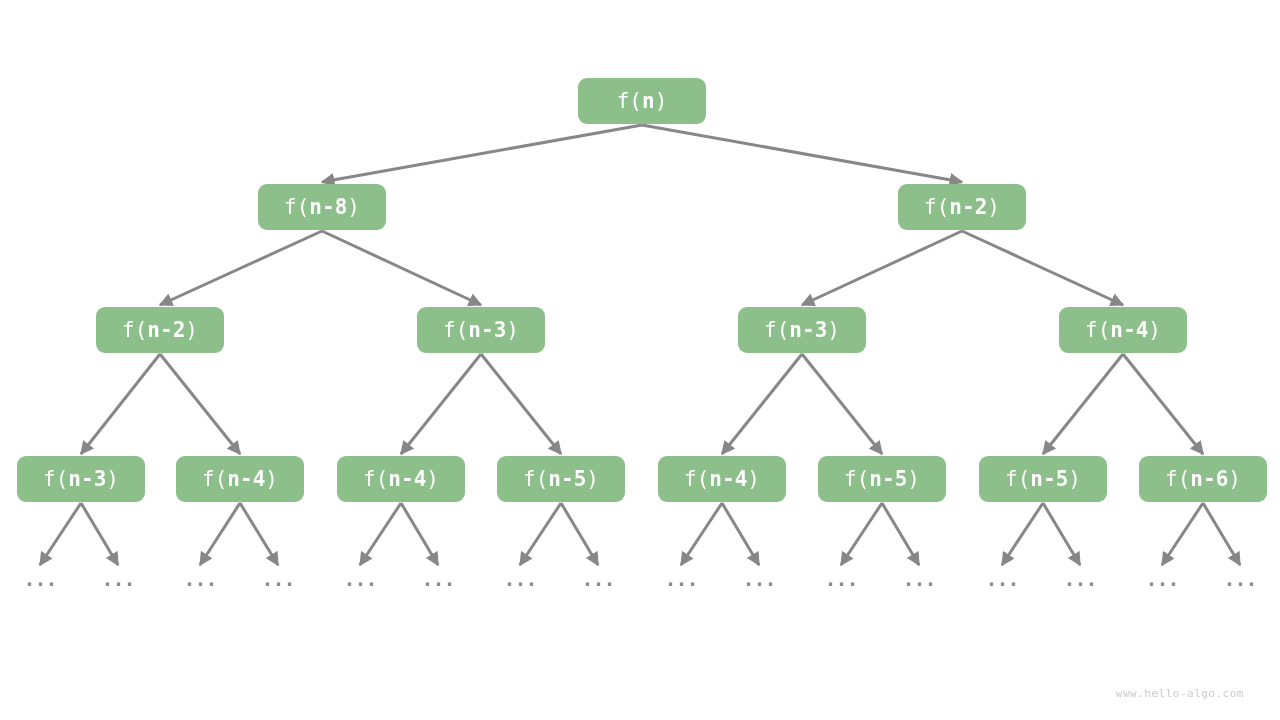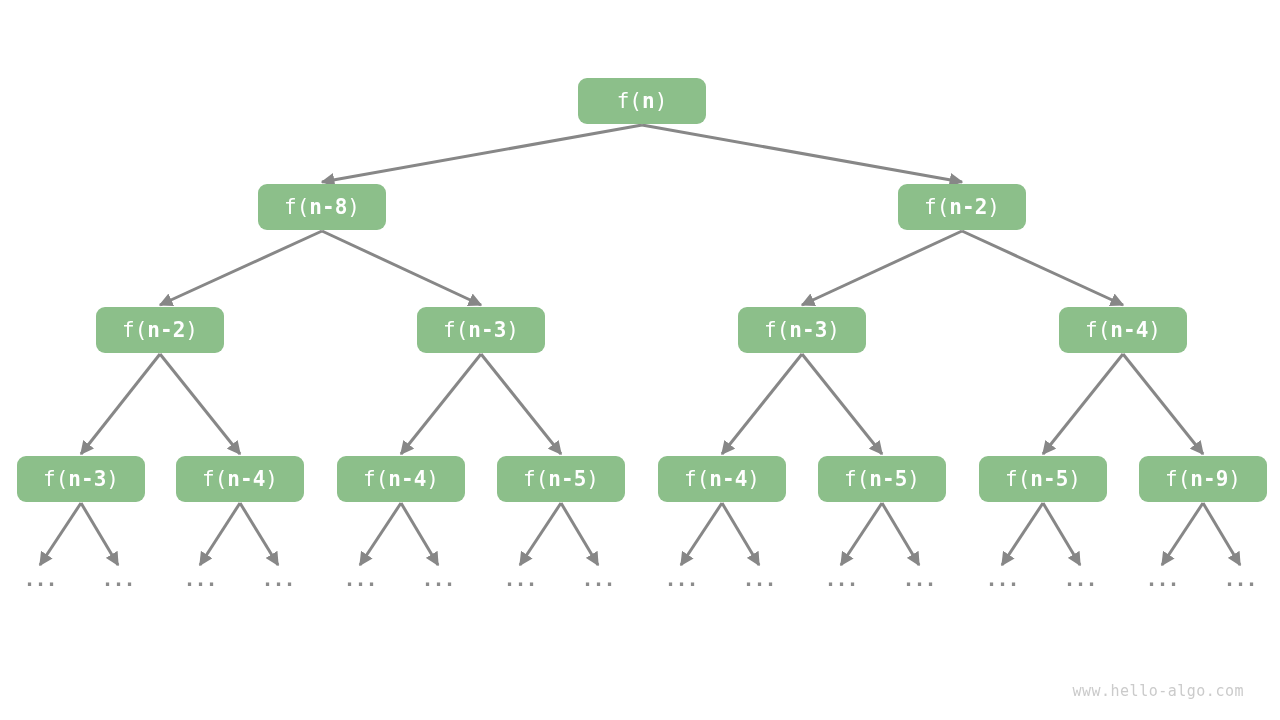--- a/index.html
+++ b/index.html
@@ -21,21 +21,21 @@
   .node .bold{font-weight:bold}
   .dots{
     position:absolute;width:48px;height:24px;line-height:24px;
     text-align:center;
     font-size:20px;font-weight:bold;letter-spacing:-1px;
     color:var(--dots,#8C8C8C);
     white-space:pre;
   }
   #watermark{
     position:absolute;right:36px;bottom:20px;
-    font-size:15px;letter-spacing:0.5px;
+    font-size:11px;letter-spacing:0.5px;
     color:var(--watermark,#cbcbcb);
   }
 </style>
 </head>
 <body style="background: rgb(255, 255, 255);">
 
 <svg id="edges" xmlns="http://www.w3.org/2000/svg" width="1280" height="720" viewBox="0 0 1280 720">
     <defs>
       <marker id="ah" viewBox="0 0 10 10" refX="9" refY="5" markerWidth="4.6" markerHeight="4.6" orient="auto">
         <path d="M0 0 L10 5 L0 10 z" fill="#878787"></path>
@@ -81,21 +81,21 @@
     <div class="node" style="left: 417px; top: 307px; width: 128px; height: 46px;"><span>f(</span><span class="bold">n-3</span><span>)</span></div>
     <div class="node" style="left: 738px; top: 307px; width: 128px; height: 46px;"><span>f(</span><span class="bold">n-3</span><span>)</span></div>
     <div class="node" style="left: 1059px; top: 307px; width: 128px; height: 46px;"><span>f(</span><span class="bold">n-4</span><span>)</span></div>
     <div class="node" style="left: 17px; top: 456px; width: 128px; height: 46px;"><span>f(</span><span class="bold">n-3</span><span>)</span></div>
     <div class="node" style="left: 176px; top: 456px; width: 128px; height: 46px;"><span>f(</span><span class="bold">n-4</span><span>)</span></div>
     <div class="node" style="left: 337px; top: 456px; width: 128px; height: 46px;"><span>f(</span><span class="bold">n-4</span><span>)</span></div>
     <div class="node" style="left: 497px; top: 456px; width: 128px; height: 46px;"><span>f(</span><span class="bold">n-5</span><span>)</span></div>
     <div class="node" style="left: 658px; top: 456px; width: 128px; height: 46px;"><span>f(</span><span class="bold">n-4</span><span>)</span></div>
     <div class="node" style="left: 818px; top: 456px; width: 128px; height: 46px;"><span>f(</span><span class="bold">n-5</span><span>)</span></div>
     <div class="node" style="left: 979px; top: 456px; width: 128px; height: 46px;"><span>f(</span><span class="bold">n-5</span><span>)</span></div>
-    <div class="node" style="left: 1139px; top: 456px; width: 128px; height: 46px;"><span>f(</span><span class="bold">n-9</span><span>)</span></div>
+    <div class="node" style="left: 1139px; top: 456px; width: 128px; height: 46px;"><span>f(</span><span class="bold">n-6</span><span>)</span></div>
     <span class="dots" style="left: 16px; top: 567px;">...</span>
     <span class="dots" style="left: 94px; top: 567px;">...</span>
     <span class="dots" style="left: 176px; top: 567px;">...</span>
     <span class="dots" style="left: 254px; top: 567px;">...</span>
     <span class="dots" style="left: 336px; top: 567px;">...</span>
     <span class="dots" style="left: 414px; top: 567px;">...</span>
     <span class="dots" style="left: 496px; top: 567px;">...</span>
     <span class="dots" style="left: 574px; top: 567px;">...</span>
     <span class="dots" style="left: 657px; top: 567px;">...</span>
     <span class="dots" style="left: 735px; top: 567px;">...</span>

